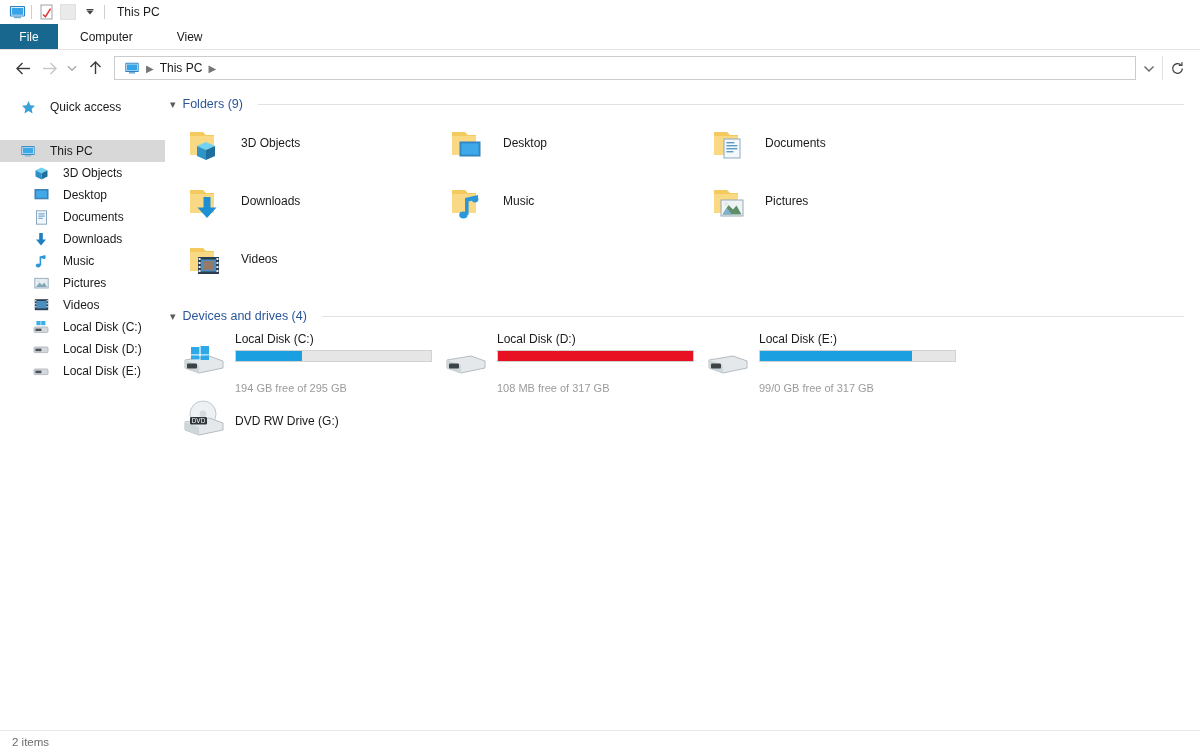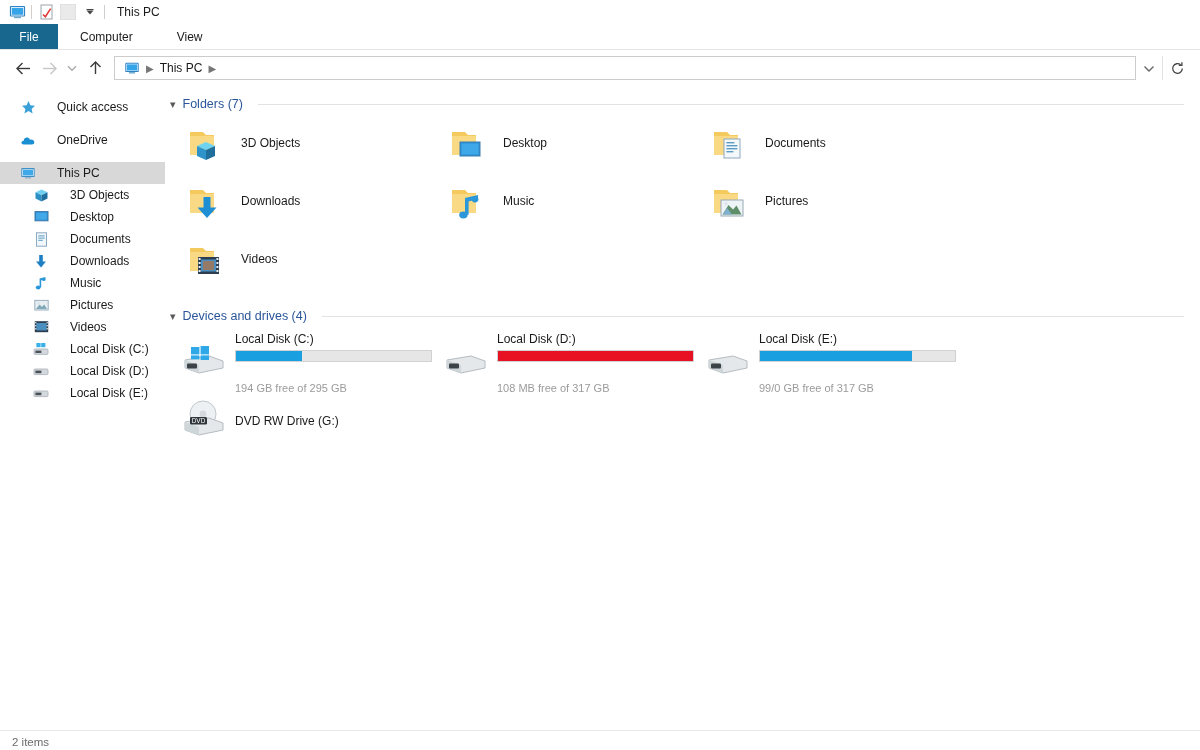--- a/index.html
+++ b/index.html
@@ -64,21 +64,21 @@
 
   
   .workspace { display: flex; height: 644px; background: #ffffff; }
 
   
   .sidebar {
     width: 165px; padding-top: 10px; background: #ffffff;
     font-size: 12px; color: #1a1a1a; user-select: none;
   }
   .nav-item {
-    height: 22px; display: flex; align-items: center; gap: 21px;
+    height: 22px; display: flex; align-items: center; gap: 14px;
     padding-left: 20px; cursor: default; white-space: nowrap;
   }
   .nav-item.indent { padding-left: 33px; }
   .nav-item.selected { background: #d8d8d8; }
   .nav-gap { height: 11px; }
   .nav-ico { width: 16px; height: 16px; flex: none; display: flex; align-items: center; justify-content: center; }
 
   
   .content { flex: 1; padding: 0 10px 0 0; position: relative; }
 
@@ -217,28 +217,20 @@
       <span class="nav-ico">
         <svg width="15" height="15" viewBox="0 0 15 15">
             <path d="M7.5 1 L9.4 5.3 L14 5.8 L10.6 8.9 L11.6 13.5 L7.5 11.1 L3.4 13.5 L4.4 8.9 L1 5.8 L5.6 5.3 Z" fill="#3aa0d8"></path>
           </svg>
       </span>
       <span>Quick access</span>
     </div>
 
     <div class="nav-gap"></div>
 
-    <div class="nav-item">
-      <span class="nav-ico">
-        <svg width="16" height="13" viewBox="0 0 16 13">
-            <path d="M4 10.5 C1.6 10.5 0.8 8.7 1.9 7.4 C2.4 6.8 3.2 6.6 3.8 6.7 C3.9 4.6 5.6 3.3 7.4 3.6 C8.7 3.8 9.6 4.7 9.9 5.7 C12.2 5.1 14.3 6.6 14.3 8.5 C14.3 9.8 13.2 10.5 12.1 10.5 Z" fill="#1a8fd1"></path>
-          </svg>
-      </span>
-      <span>OneDrive</span>
-    </div>
 
     <div class="nav-gap"></div>
 
     <div class="nav-item selected">
       <span class="nav-ico">
         <svg width="16" height="15" viewBox="0 0 17 17">
           <rect x="1.5" y="3" width="14" height="9" rx="0.5" fill="#fff" stroke="#3d8fc4" stroke-width="1.2"></rect>
           <rect x="2.8" y="4.2" width="11.4" height="6.6" fill="#3ea8e8"></rect>
           <rect x="5" y="12.6" width="7" height="1.5" fill="#8fb4cc"></rect>
         </svg>
@@ -360,21 +352,21 @@
     </div>
 
     <div class="nav-gap"></div>
 
   </div>
 
   <div class="content">
 
     <div class="group-header">
       <span class="chev">▾</span>
-      <span>Folders (7)</span>
+      <span>Folders (9)</span>
       <span class="group-rule"></span>
     </div>
 
     <div class="tiles">
 
       <div class="tile">
         <span class="tile-ico">
           <svg width="46" height="46" viewBox="0 0 46 46">
             <path d="M5 12 h13 l3 3 h8 v20 h-24 z" fill="#f4c95d"></path>
             <path d="M5 16 h24 v19 h-24 z" fill="#fad985"></path>

